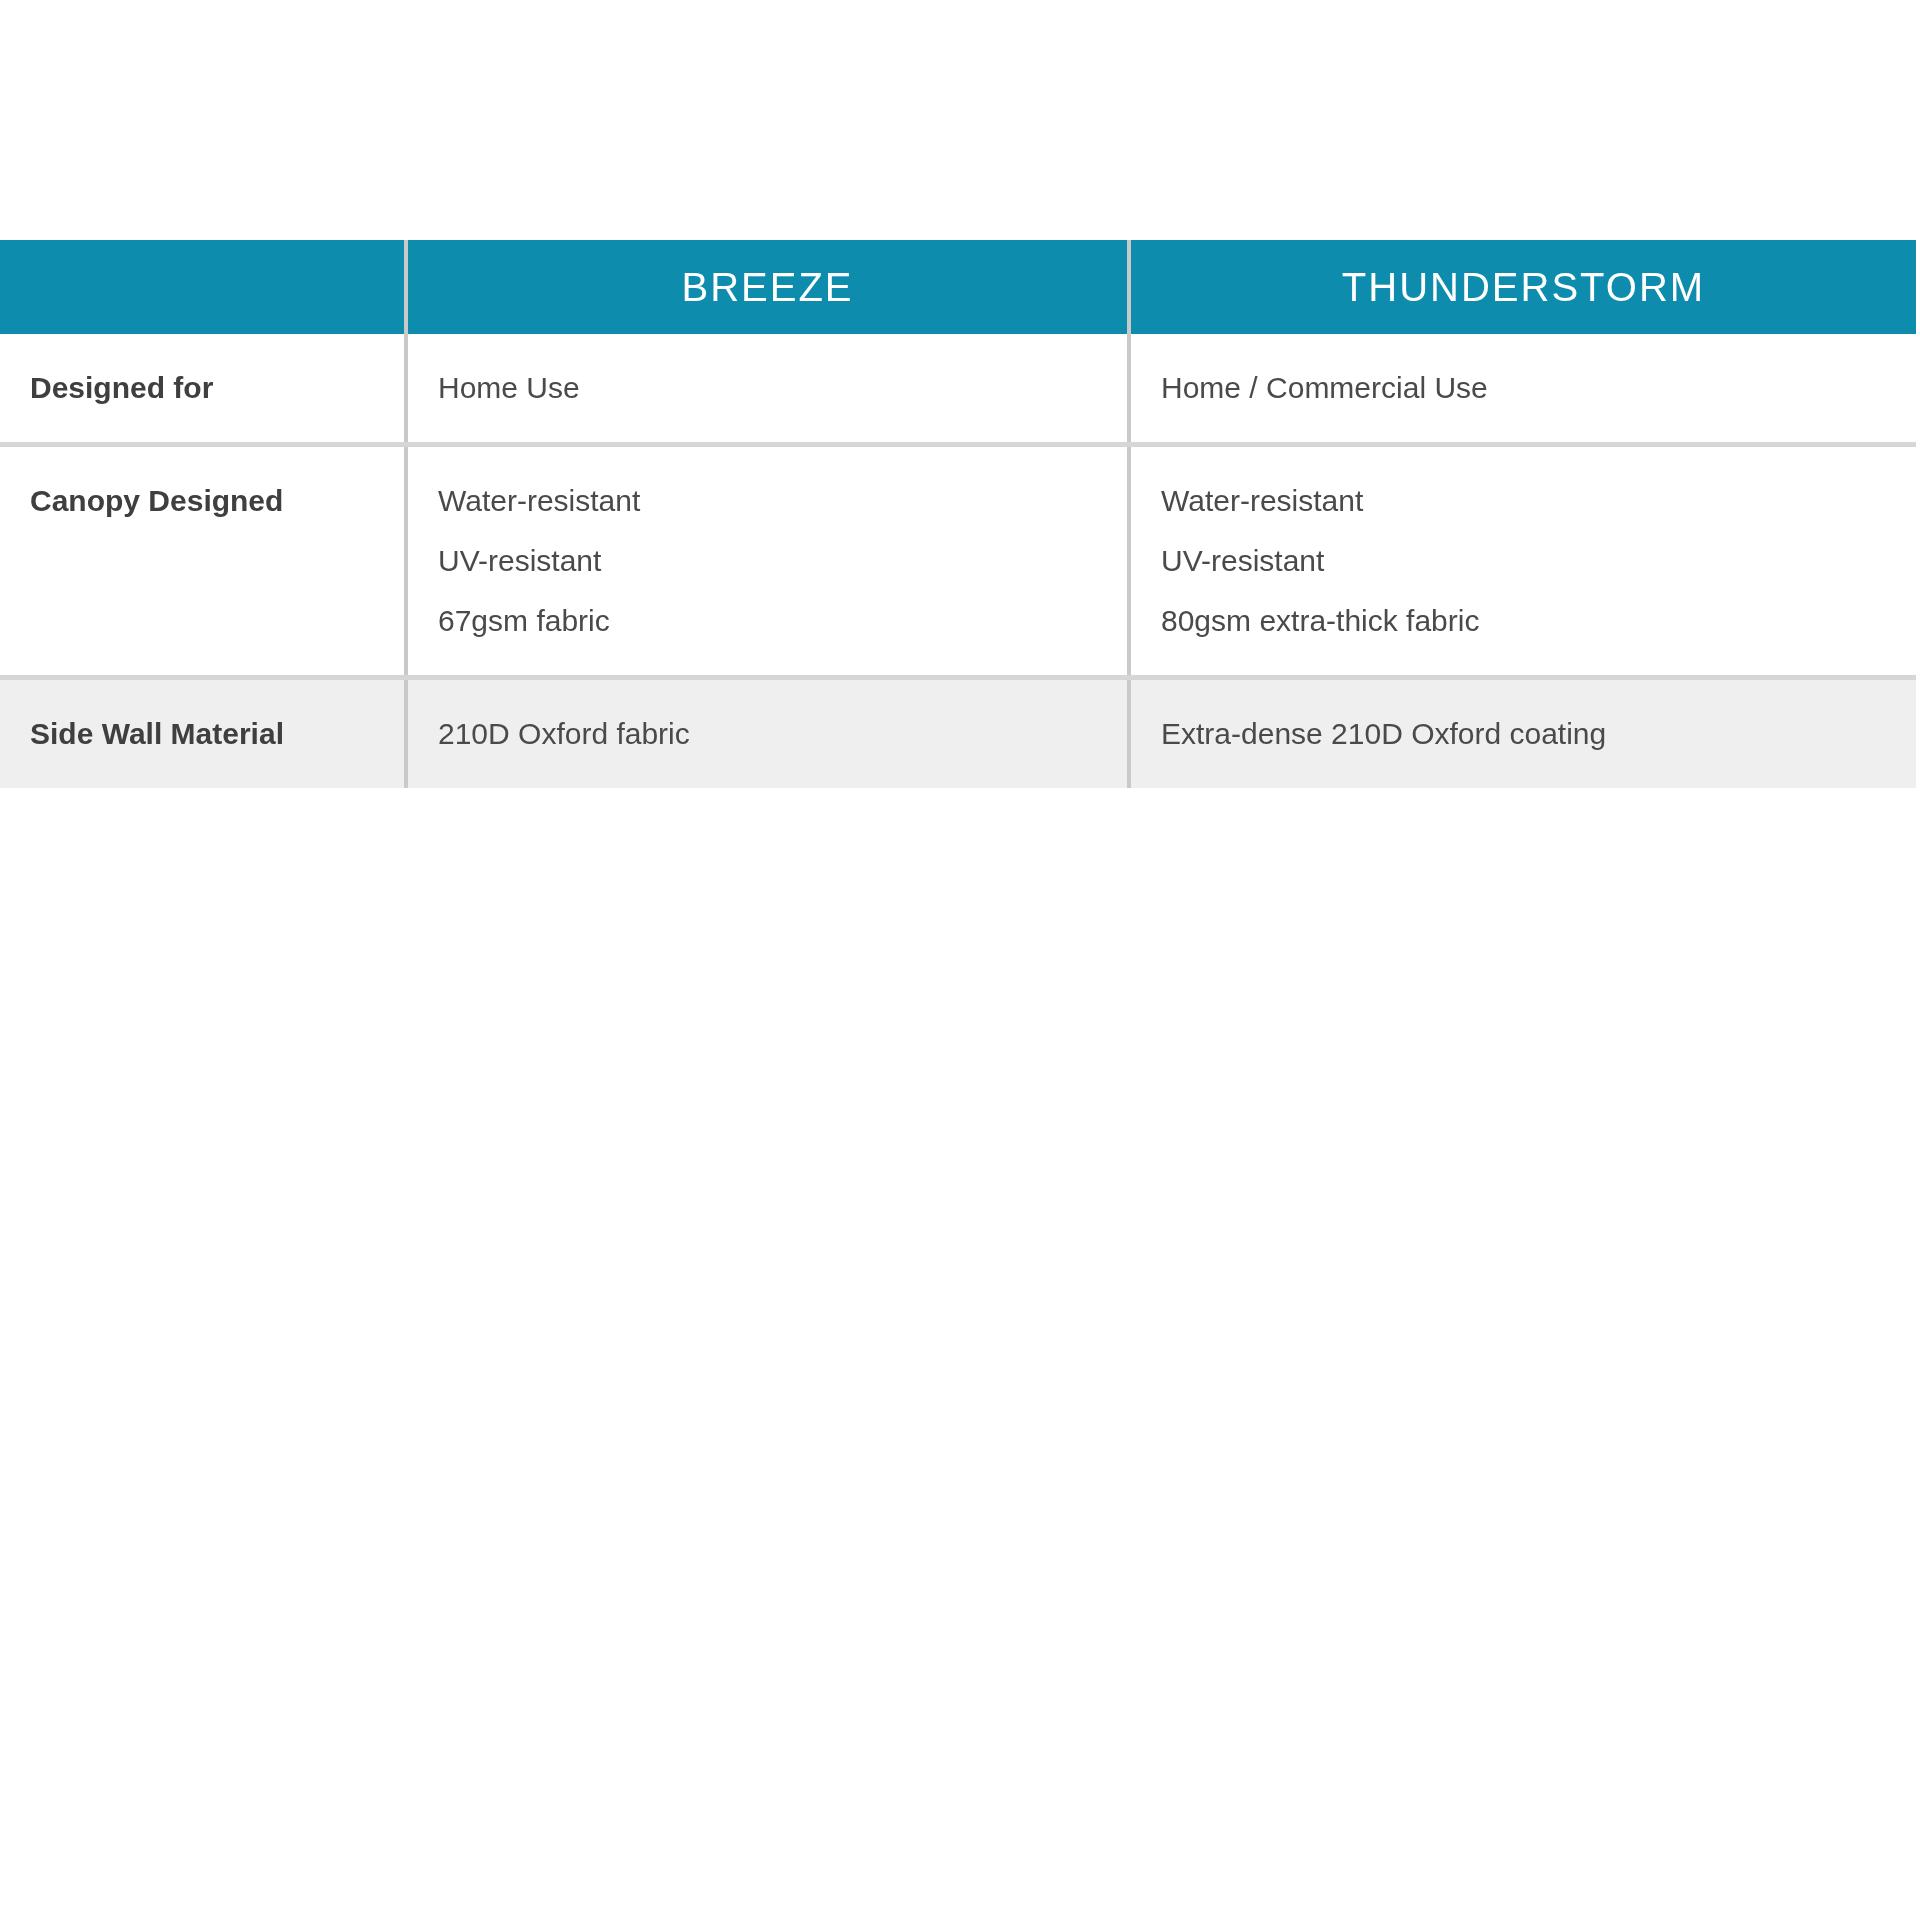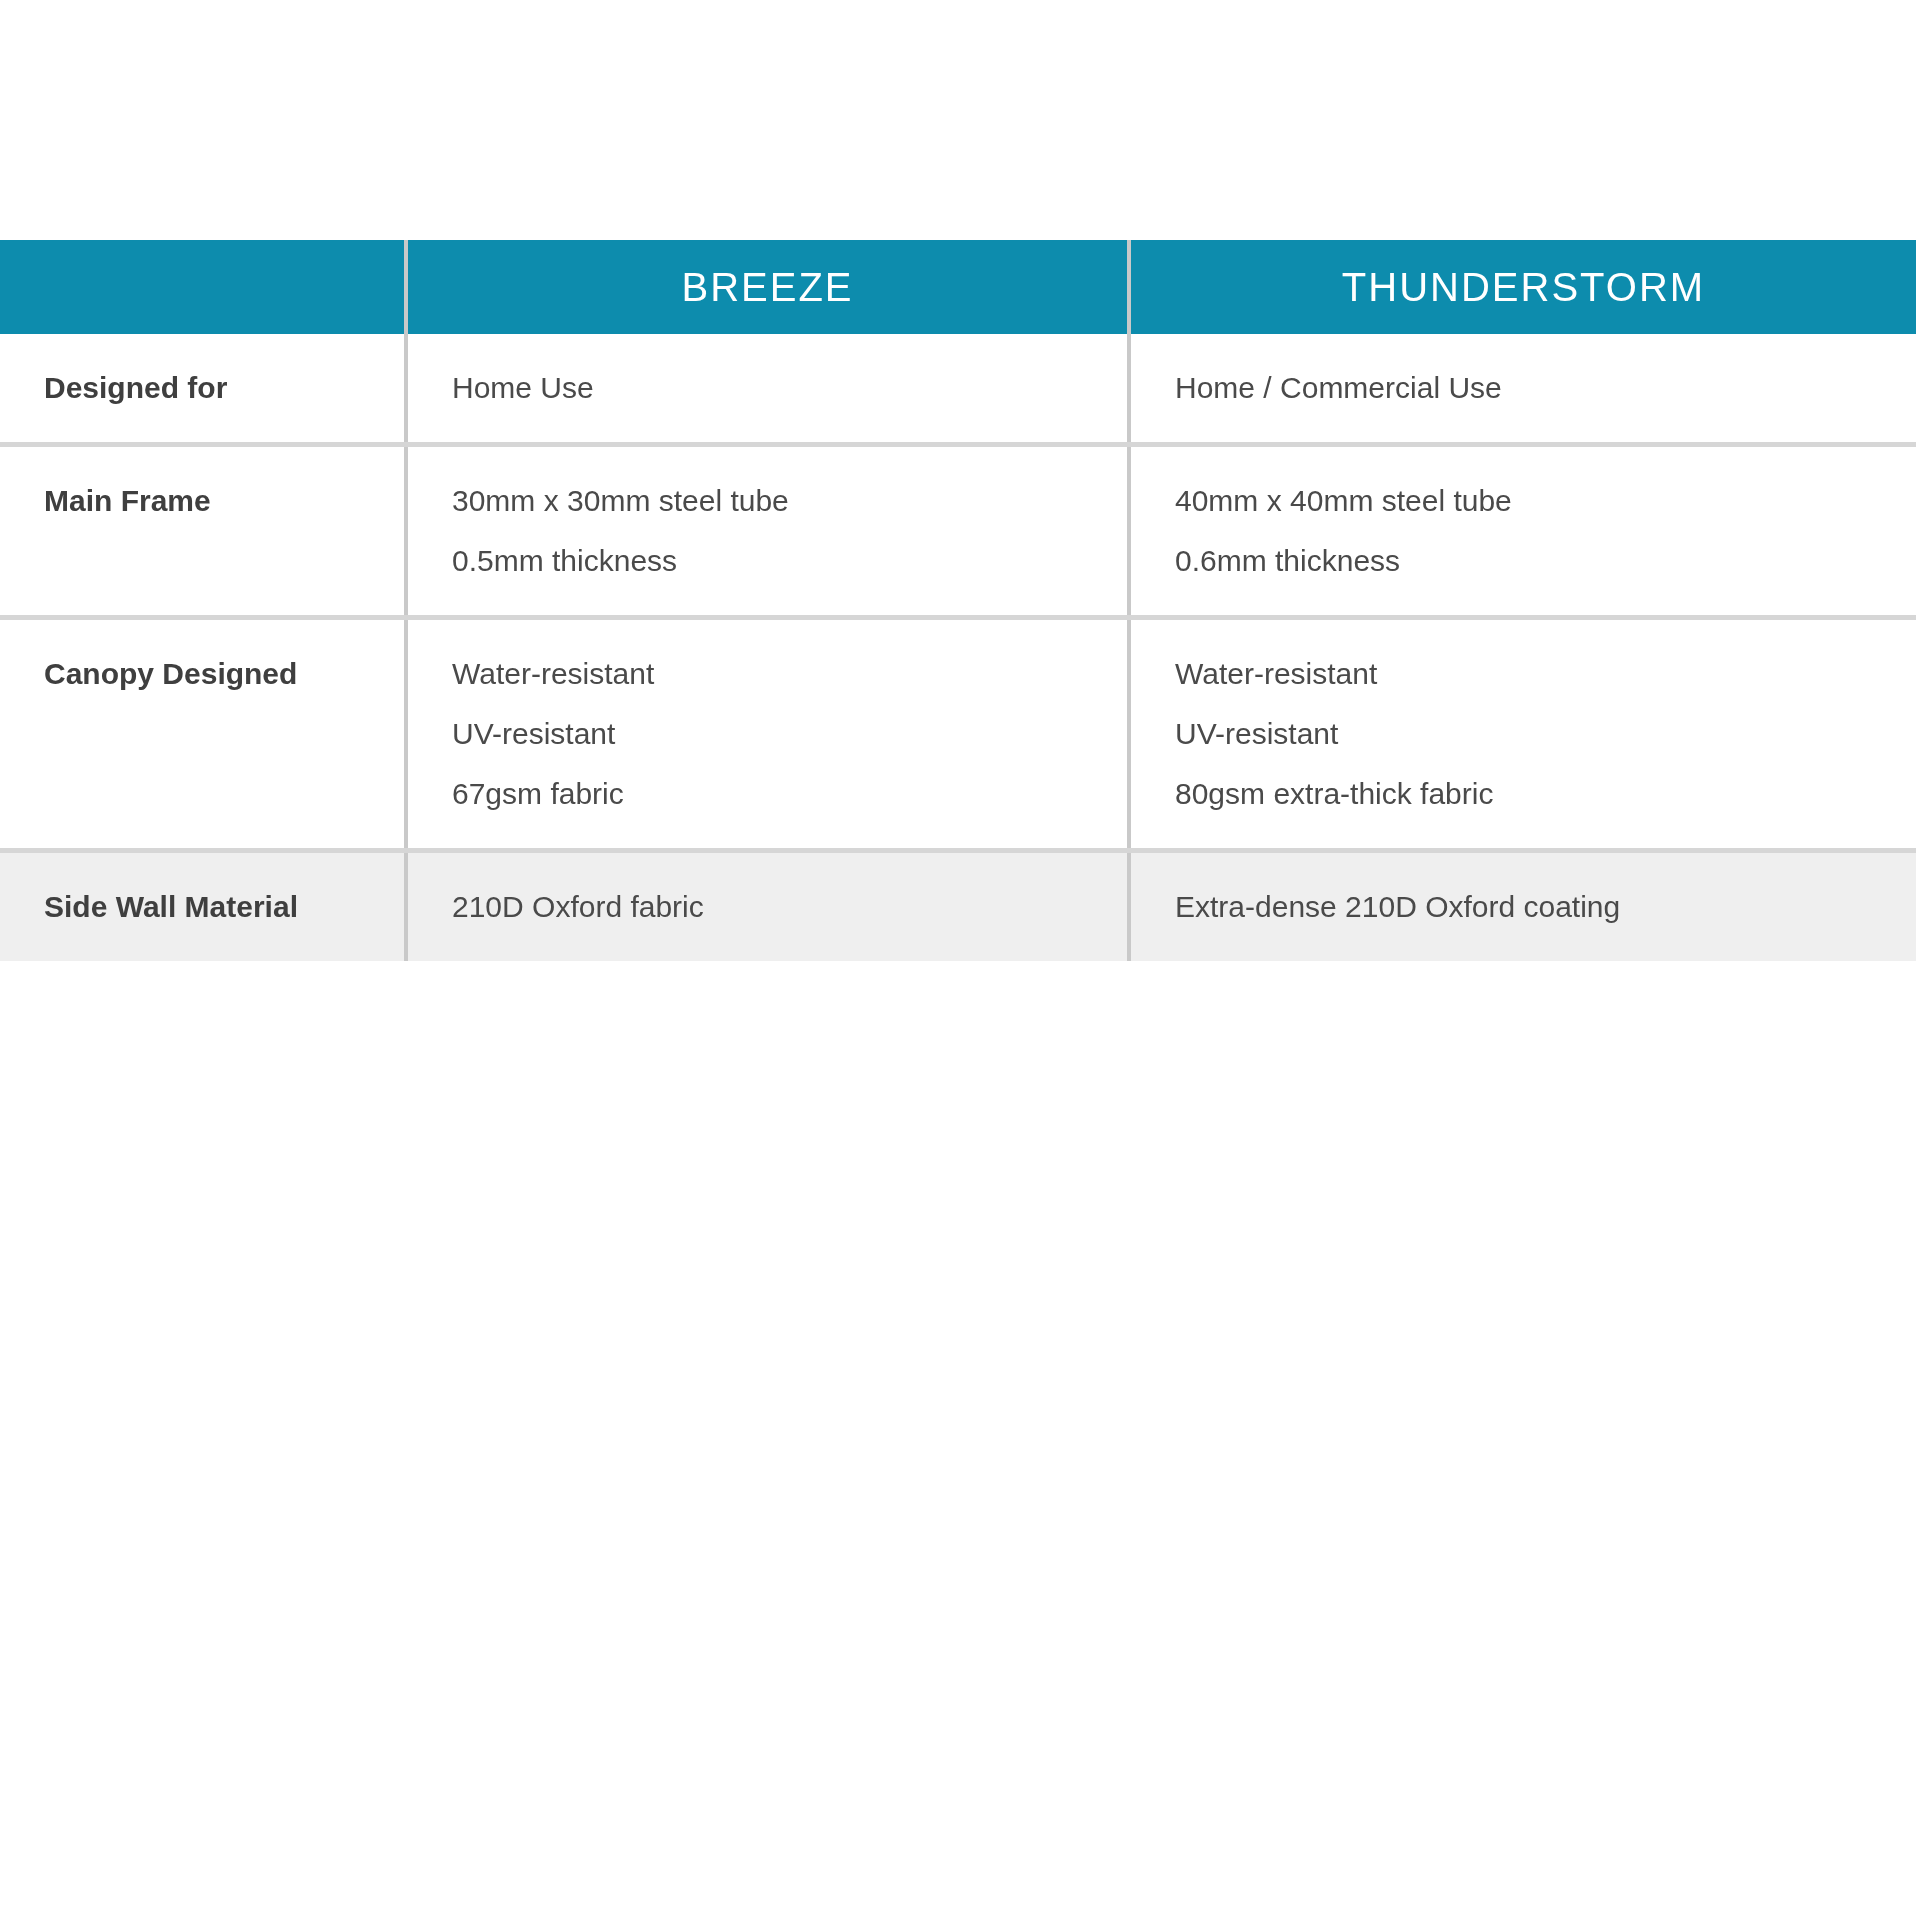--- a/index.html
+++ b/index.html
@@ -25,21 +25,21 @@
     height: 86px;
     font-size: 40px;
     font-weight: 400;
     letter-spacing: 2px;
     text-align: center;
     vertical-align: middle;
     padding: 4px 30px;
   }
   .spec-table tbody th,
   .spec-table tbody td {
-    padding: 24px 44px;
+    padding: 24px 30px;
     vertical-align: top;
     font-size: 30px;
     line-height: 60px;
     text-align: left;
     white-space: pre-line;
     background: #ffffff;
     overflow: hidden;
   }
   .spec-table tbody th.label-cell {
     font-weight: 700;
@@ -78,27 +78,20 @@
       <th class="col-t">THUNDERSTORM</th>
     </tr>
   </thead>
   <tbody>
     <tr>
       <th class="label-cell">Designed for</th>
       <td class="value-cell col-b">Home Use</td>
       <td class="value-cell col-t">Home / Commercial Use</td>
     </tr>
     <tr>
-      <th class="label-cell">Main Frame</th>
-      <td class="value-cell col-b">30mm x 30mm steel tube
-0.5mm thickness</td>
-      <td class="value-cell col-t">40mm x 40mm steel tube
-0.6mm thickness</td>
-    </tr>
-    <tr>
       <th class="label-cell">Canopy Designed</th>
       <td class="value-cell col-b">Water-resistant
 UV-resistant
 67gsm fabric</td>
       <td class="value-cell col-t">Water-resistant
 UV-resistant
 80gsm extra-thick fabric</td>
     </tr>
     <tr class="alt">
       <th class="label-cell">Side Wall Material</th>

